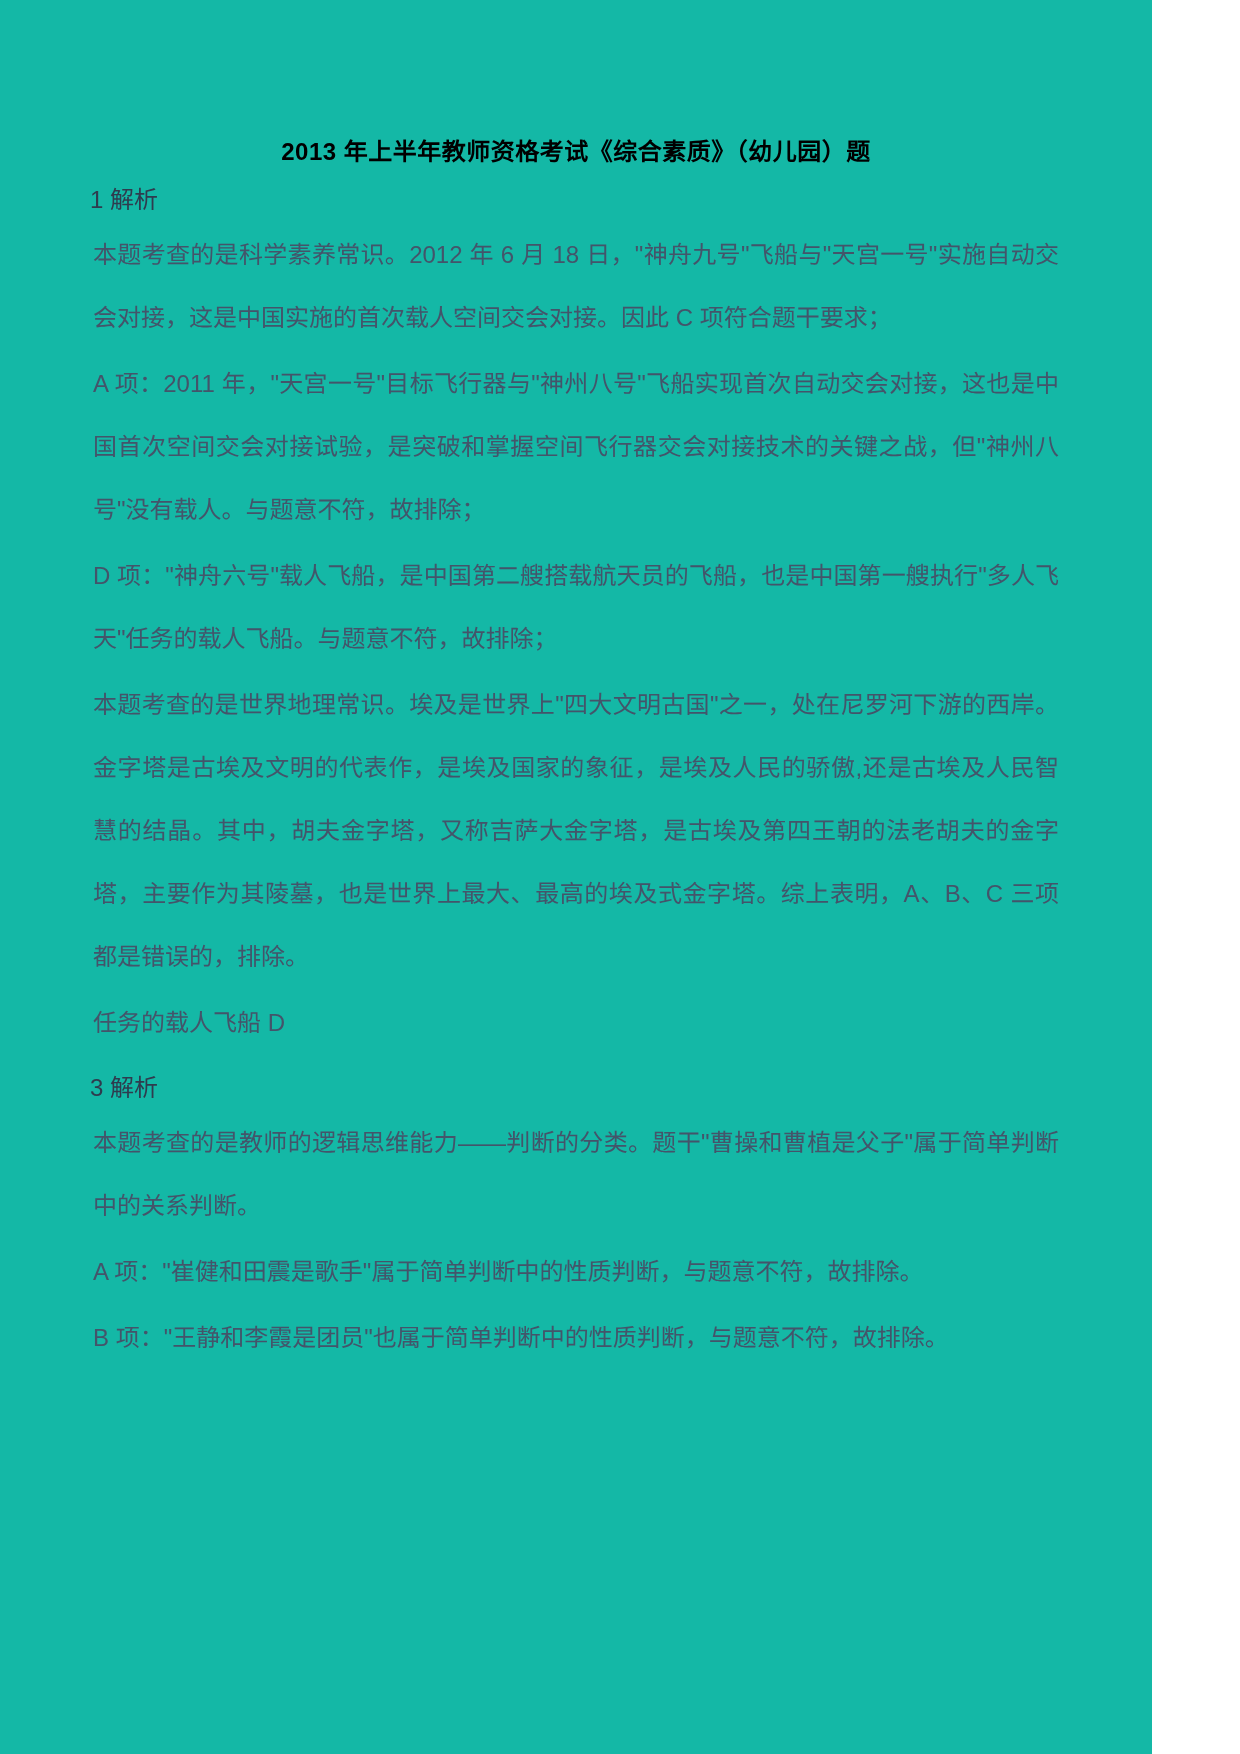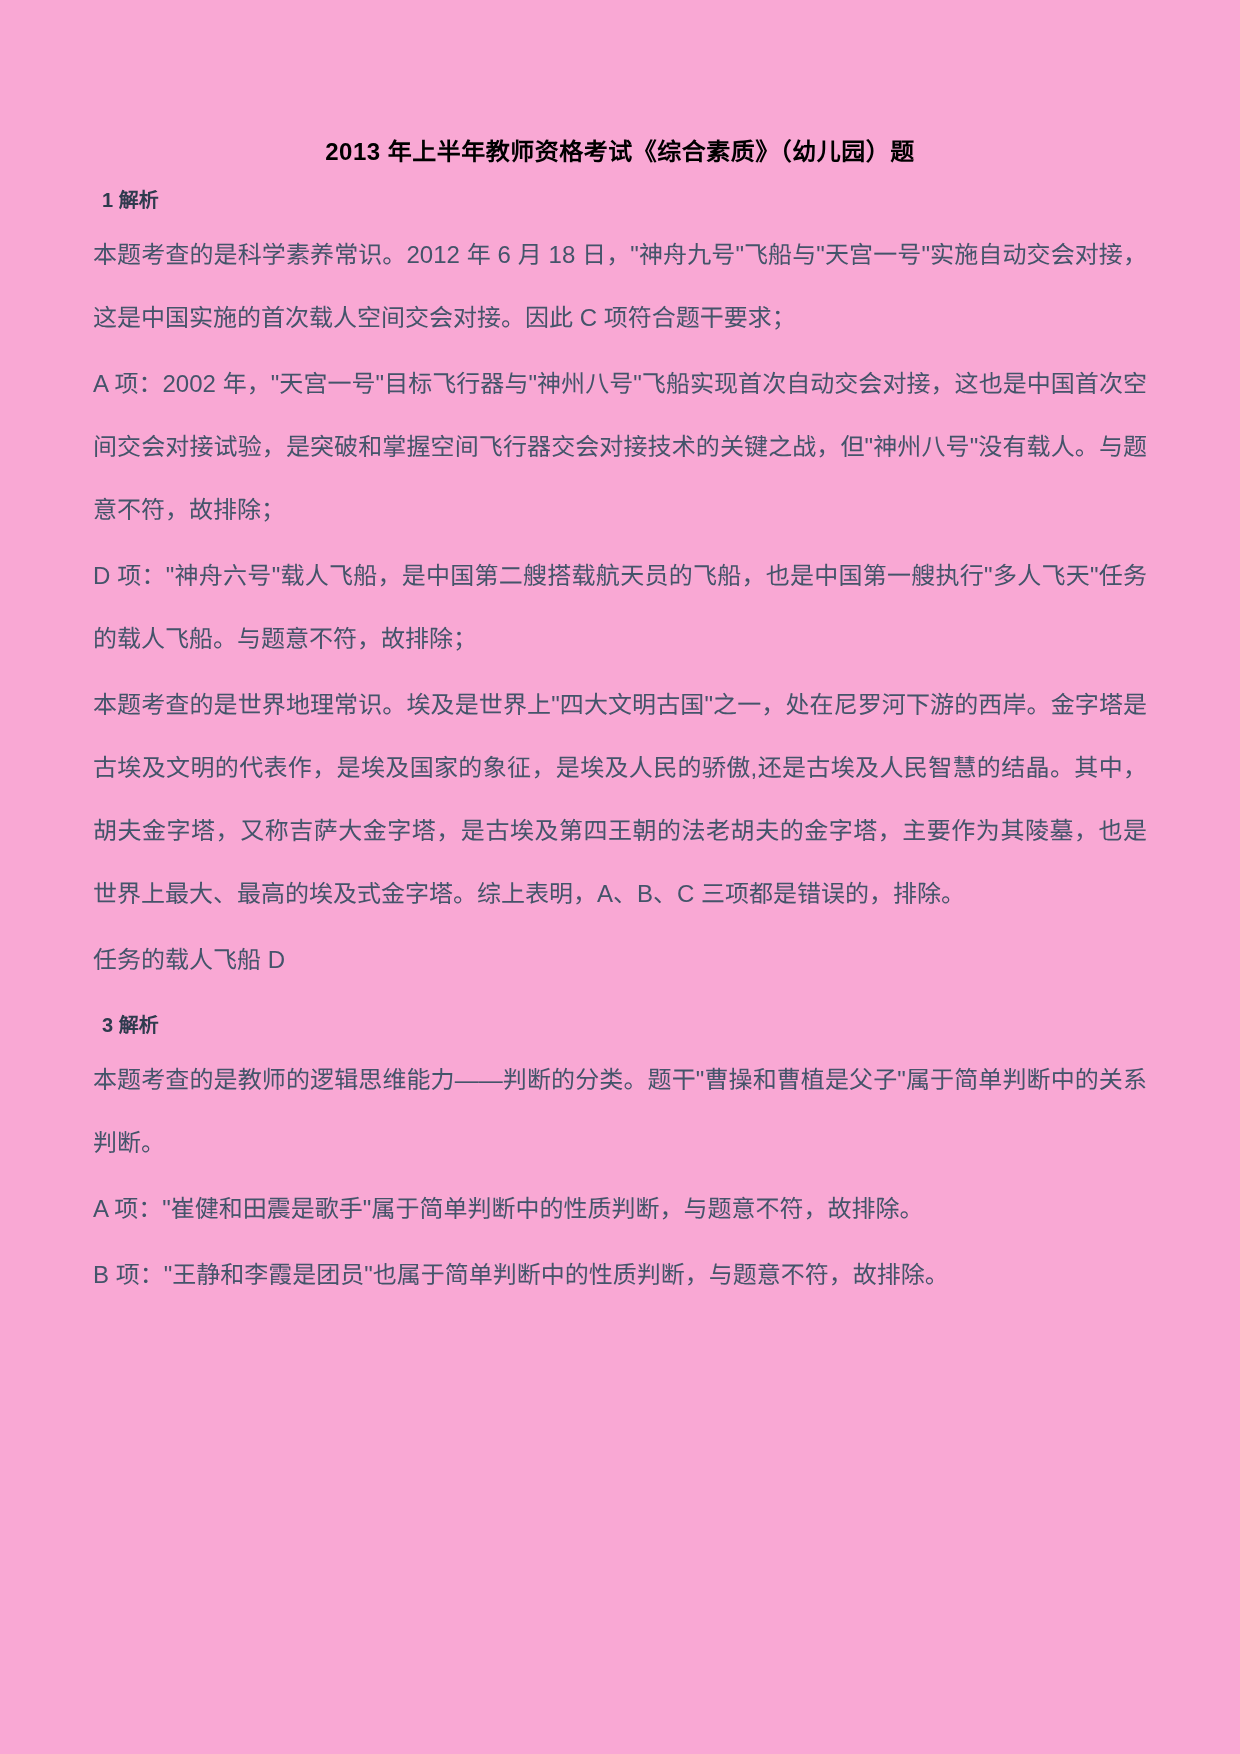--- a/index.html
+++ b/index.html
@@ -2,44 +2,44 @@
 <html lang="zh-CN"><head>
 <meta charset="utf-8">
 <style>
   html, body {
     margin: 0;
     padding: 0;
     background: #ffffff;
   }
   .page {
     position: relative;
-    width: 1240px;
+    width: 1152px;
     height: 1754px;
-    background: #f9a8d4;
+    background: #14b8a6;
     overflow: hidden;
     font-family: "Liberation Sans", sans-serif;
     box-sizing: border-box;
   }
   .content {
     padding: 138px 90px 0 90px;
     box-sizing: border-box;
   }
   .doc-title {
     margin: 0 0 14px 0;
     font-size: 24px;
     font-weight: 700;
     line-height: 28px;
     text-align: center;
     color: #000000;
     letter-spacing: 0.5px;
   }
   .section-heading {
-    margin: 14px 0 0 12px;
-    font-size: 20px;
-    font-weight: 700;
+    margin: 14px 0 0 0;
+    font-size: 24px;
+    font-weight: 400;
     line-height: 40px;
     color: #2f3b4e;
   }
   .body-para {
     margin: 3px;
     font-size: 24px;
     line-height: 63px;
     color: #44546A;
     text-align: justify;
     font-weight: 400;
@@ -51,21 +51,21 @@
 </head>
 <body>
 
 <div class="page">
   <div class="content">
 
     <h1 class="doc-title">2013 年上半年教师资格考试《综合素质》（幼儿园）题</h1>
 
     <h2 class="section-heading">1 解析</h2>
     <p class="body-para">本题考查的是科学素养常识。2012 年 6 月 18 日，"神舟九号"飞船与"天宫一号"实施自动交会对接，这是中国实施的首次载人空间交会对接。因此 C 项符合题干要求；</p>
-    <p class="body-para">A 项：2002 年，"天宫一号"目标飞行器与"神州八号"飞船实现首次自动交会对接，这也是中国首次空间交会对接试验，是突破和掌握空间飞行器交会对接技术的关键之战，但"神州八号"没有载人。与题意不符，故排除；</p>
+    <p class="body-para">A 项：2011 年，"天宫一号"目标飞行器与"神州八号"飞船实现首次自动交会对接，这也是中国首次空间交会对接试验，是突破和掌握空间飞行器交会对接技术的关键之战，但"神州八号"没有载人。与题意不符，故排除；</p>
     <p class="body-para">D 项："神舟六号"载人飞船，是中国第二艘搭载航天员的飞船，也是中国第一艘执行"多人飞天"任务的载人飞船。与题意不符，故排除；</p>
 
     <p class="body-para">本题考查的是世界地理常识。埃及是世界上"四大文明古国"之一，处在尼罗河下游的西岸。金字塔是古埃及文明的代表作，是埃及国家的象征，是埃及人民的骄傲,还是古埃及人民智慧的结晶。其中，胡夫金字塔，又称吉萨大金字塔，是古埃及第四王朝的法老胡夫的金字塔，主要作为其陵墓，也是世界上最大、最高的埃及式金字塔。综上表明，A、B、C 三项都是错误的，排除。</p>
     <p class="body-para">任务的载人飞船 D</p>
 
     <h2 class="section-heading">3 解析</h2>
     <p class="body-para">本题考查的是教师的逻辑思维能力——判断的分类。题干"曹操和曹植是父子"属于简单判断中的关系判断。</p>
     <p class="body-para">A 项："崔健和田震是歌手"属于简单判断中的性质判断，与题意不符，故排除。</p>
     <p class="body-para">B 项："王静和李霞是团员"也属于简单判断中的性质判断，与题意不符，故排除。</p>
 

